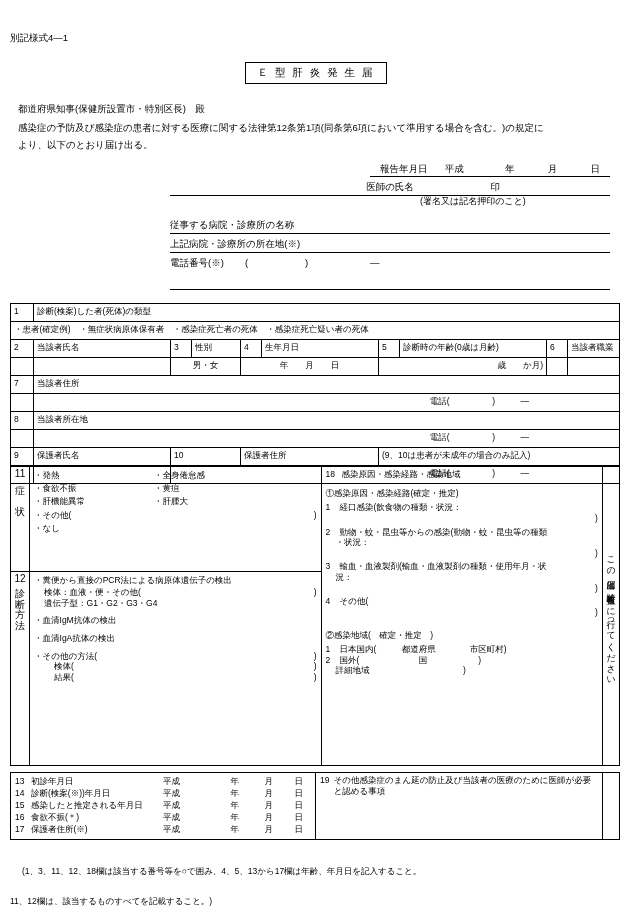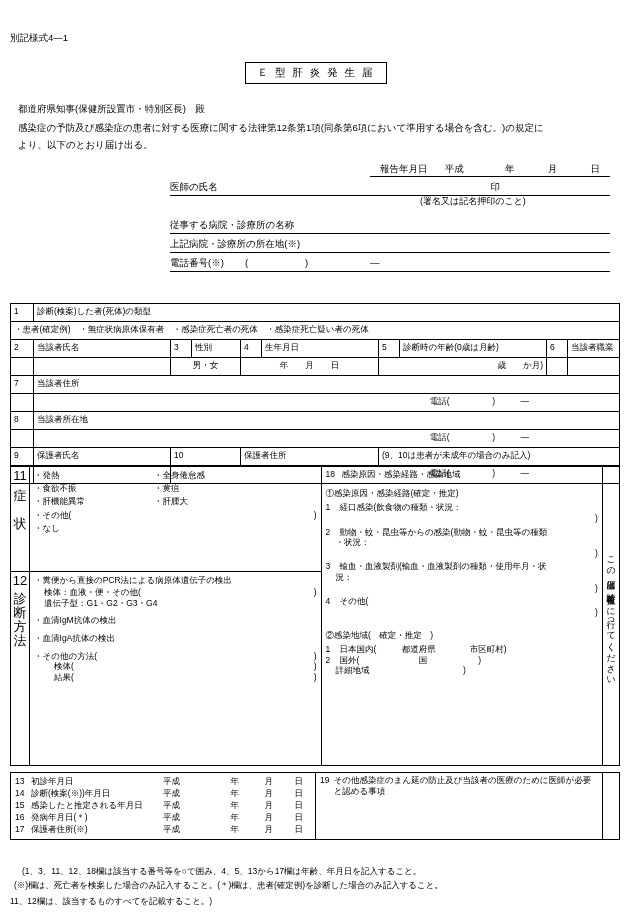--- a/index.html
+++ b/index.html
@@ -71,20 +71,21 @@
     text-align: center;
   }
   .doctor-name {
     position: absolute;
     left: 170px;
     top: 181px;
     width: 440px;
     font-size: 9.5px;
     border-bottom: 1px solid #000;
     padding-bottom: 2px;
+    text-align: center;
   }
   .doctor-name .seal {
     position: absolute;
     right: 110px;
     top: 0;
   }
   .sign-note {
     position: absolute;
     left: 420px;
     top: 196px;
@@ -108,21 +109,21 @@
     border-bottom: 1px solid #000;
     padding-bottom: 2px;
   }
   .tel-row {
     position: absolute;
     left: 170px;
     top: 257px;
     width: 440px;
     font-size: 9.5px;
     border-bottom: 1px solid #000;
-    padding-bottom: 2px;
+    padding-bottom: 20px;
   }
   .tel-row .p1 { position: absolute; left: 75px; top: 0; }
   .tel-row .p2 { position: absolute; left: 135px; top: 0; }
   .tel-row .p3 { position: absolute; left: 200px; top: 0; }
   .note-line {
     position: absolute;
     left: 130px;
     top: 277px;
     font-size: 9px;
   }
@@ -151,21 +152,21 @@
     font-size: 8.5px;
   }
   #t2 td {
     border: 1px solid #000;
     padding: 2px 4px;
     vertical-align: top;
   }
   .vlabel {
     width: 12px;
     text-align: center;
-    font-size: 13px;
+    font-size: 10px;
     line-height: 1.08;
     padding: 2px 1px !important;
   }
   .sidecol {
     width: 14px;
     text-align: center;
     font-size: 9px;
     line-height: 1.12;
     padding: 4px 1px !important;
   }
@@ -454,21 +455,21 @@
           <div class="dcols datecell">
             <div class="n">15</div>
             <div class="l">感染したと推定される年月日</div>
             <div class="h">平成</div>
             <div class="y">年</div>
             <div class="m">月</div>
             <div class="d">日</div>
           </div>
           <div class="dcols datecell">
             <div class="n">16</div>
-            <div class="l">発病年月日(＊)</div>
+            <div class="l">食欲不振(＊)</div>
             <div class="h">平成</div>
             <div class="y">年</div>
             <div class="m">月</div>
             <div class="d">日</div>
           </div>
           <div class="dcols datecell">
             <div class="n">17</div>
             <div class="l">保護者住所(※)</div>
             <div class="h">平成</div>
             <div class="y">年</div>
@@ -482,16 +483,15 @@
           <div style="width:16px;">19</div>
           <div>その他感染症のまん延の防止及び当該者の医療のために医師が必要と認める事項</div>
         </div>
       </td>
       <td class="sidecol">&nbsp;</td>
     </tr>
   </tbody>
     </table>
 
   <div class="foot" id="f1">(1、3、11、12、18欄は該当する番号等を○で囲み、4、5、13から17欄は年齢、年月日を記入すること。</div>
-  <div class="foot" id="f2">(※)欄は、死亡者を検案した場合のみ記入すること。(＊)欄は、患者(確定例)を診断した場合のみ記入すること。</div>
   <div class="foot" id="f3">11、12欄は、該当するものすべてを記載すること。)</div>
 
 </div>
 
 </body></html>

